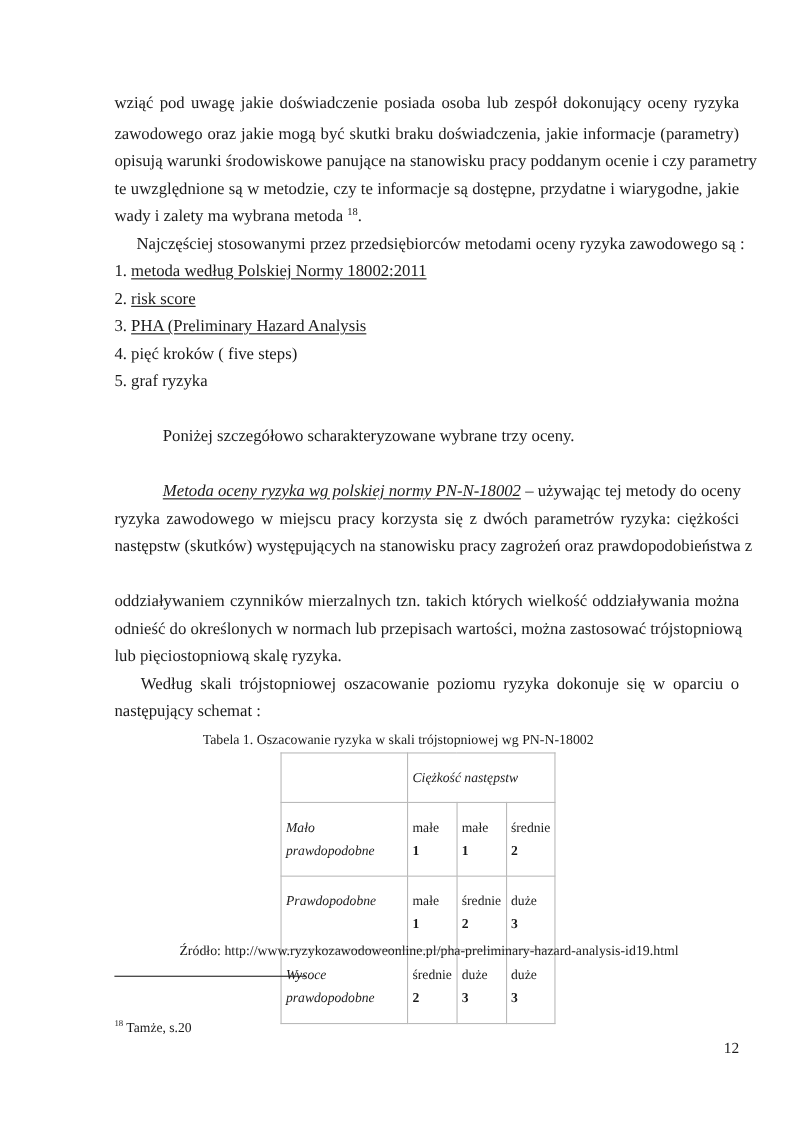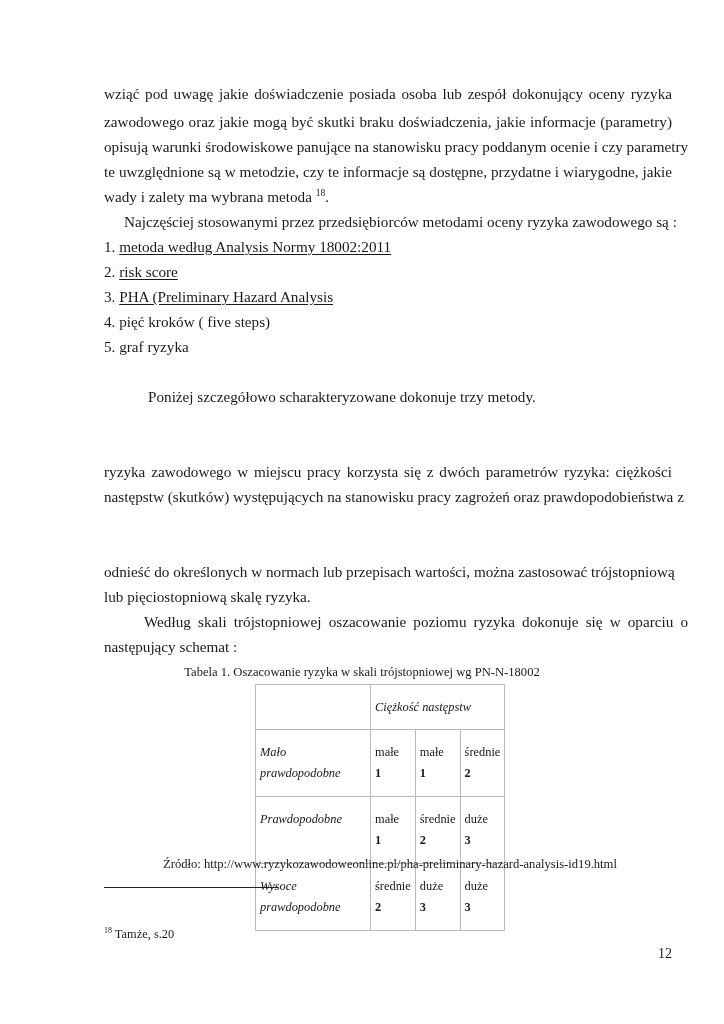--- a/index.html
+++ b/index.html
@@ -30,34 +30,36 @@
 <div class="page">
 
   <div class="line just" style="top:84px">wziąć pod uwagę jakie doświadczenie posiada osoba lub zespół dokonujący oceny ryzyka</div>
   <div class="line just" style="top:112px">zawodowego oraz jakie mogą być skutki braku doświadczenia, jakie informacje (parametry)</div>
   <div class="line just" style="top:137px">opisują warunki środowiskowe panujące na stanowisku pracy poddanym ocenie i czy parametry</div>
   <div class="line just" style="top:162px">te uwzględnione są w metodzie, czy te informacje są dostępne, przydatne i wiarygodne, jakie</div>
   <div class="line" style="top:187px"><span>wady i zalety ma wybrana metoda </span><sup>18</sup><span>.</span></div>
 
   <div class="line" style="top:212px; left:124px">Najczęściej stosowanymi przez przedsiębiorców metodami oceny ryzyka zawodowego są :</div>
 
-  <div class="line" style="top:237px"><span>1. </span><span class="u">metoda według Analysis Normy 18002:2011</span></div>
+  <div class="line" style="top:237px"><span>1. </span><span class="u">metoda według Polskiej Normy 18002:2011</span></div>
   <div class="line" style="top:262px"><span>2. </span><span class="u">risk score</span></div>
   <div class="line" style="top:287px"><span>3. </span><span class="u">PHA (Preliminary Hazard Analysis</span></div>
   <div class="line" style="top:312px"><span>4. </span><span>pięć kroków ( five steps)</span></div>
   <div class="line" style="top:337px"><span>5. </span><span>graf ryzyka</span></div>
 
-  <div class="line" style="top:387px; left:148px">Poniżej szczegółowo scharakteryzowane dokonuje trzy metody.</div>
+  <div class="line" style="top:387px; left:148px">Poniżej szczegółowo scharakteryzowane wybrane trzy oceny.</div>
 
+  <div class="line just" style="top:437px; left:148px; width:524px"><span class="i u">Metoda oceny ryzyka wg polskiej normy PN-N-18002</span><span> –  używając tej metody do oceny</span></div>
   <div class="line just" style="top:462px">ryzyka zawodowego w miejscu pracy korzysta się z dwóch parametrów ryzyka: ciężkości</div>
   <div class="line just" style="top:487px">następstw (skutków) występujących na stanowisku pracy zagrożeń oraz prawdopodobieństwa z</div>
+  <div class="line just" style="top:537px">oddziaływaniem czynników mierzalnych tzn. takich których wielkość oddziaływania można</div>
   <div class="line just" style="top:562px">odnieść do określonych w normach lub przepisach wartości, można zastosować trójstopniową</div>
   <div class="line" style="top:587px">lub pięciostopniową skalę ryzyka.</div>
 
-  <div class="line just" style="top:612px; left:144px; width:544px">Według skali trójstopniowej oszacowanie poziomu ryzyka dokonuje się w oparciu o</div>
+  <div class="line just" style="top:612px; left:128px; width:544px">Według skali trójstopniowej oszacowanie poziomu ryzyka dokonuje się w oparciu o</div>
   <div class="line" style="top:637px">następujący schemat :</div>
 
   <div class="caption">Tabela 1. Oszacowanie ryzyka w skali trójstopniowej wg PN-N-18002</div>
 
   <table class="risk">
     <tbody>
         <tr class="h">
       <td class="c1"></td>
       <td colspan="3" class="i">Ciężkość następstw</td>
     </tr>

